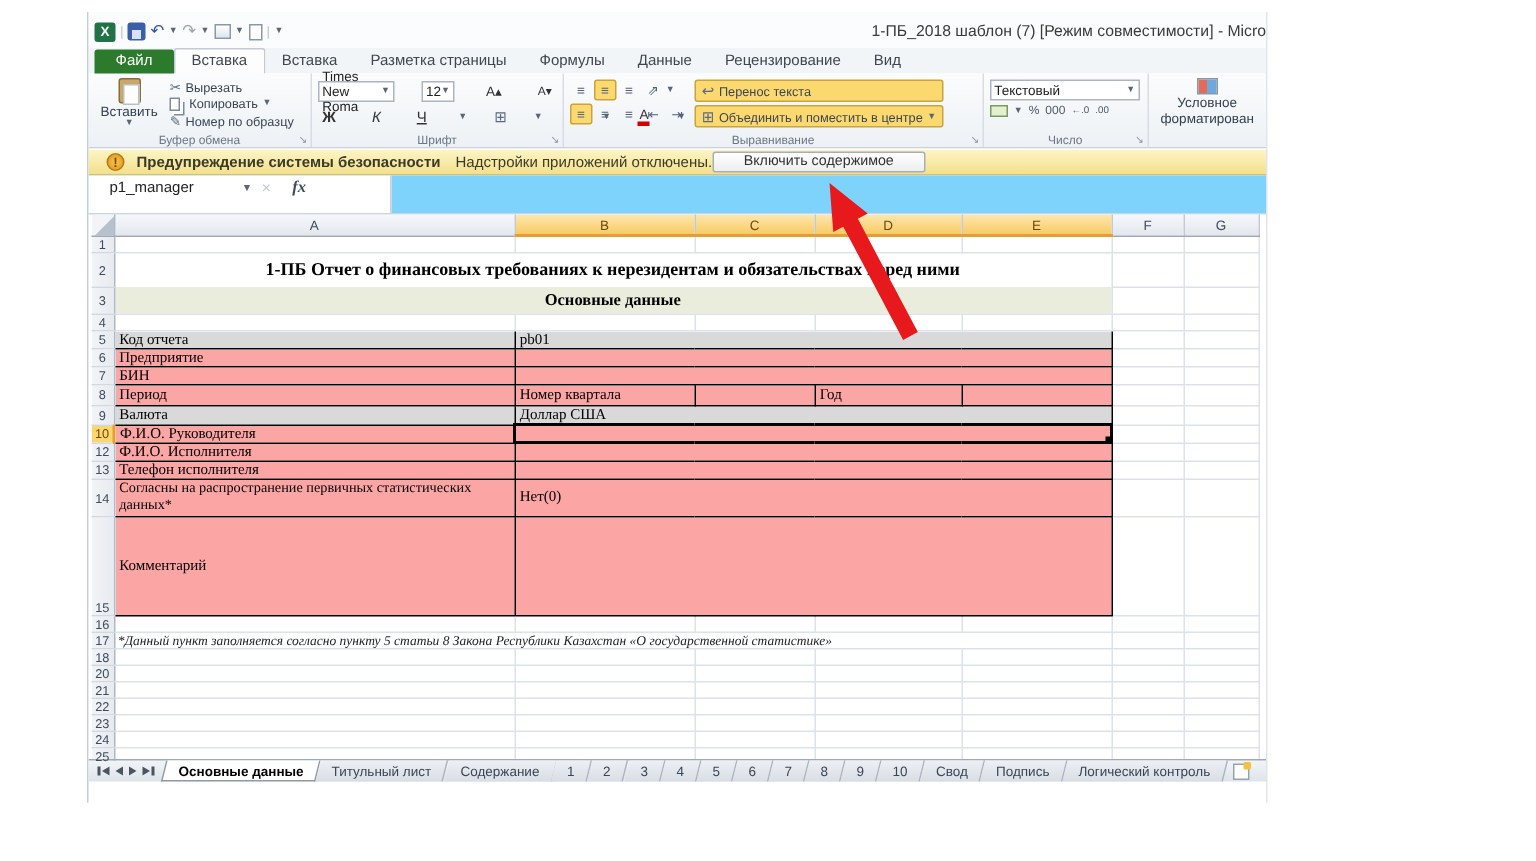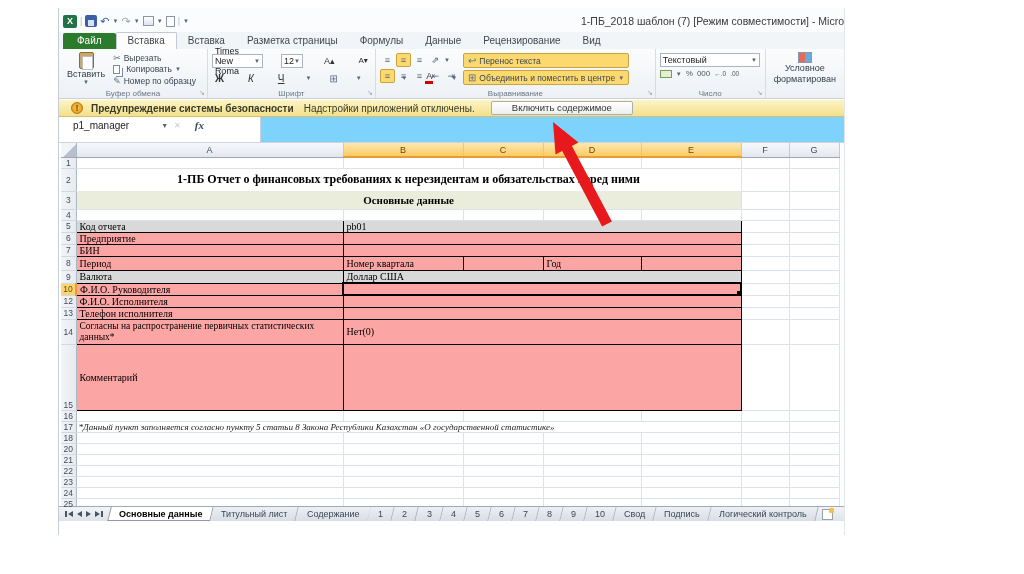--- a/index.html
+++ b/index.html
@@ -52,21 +52,21 @@
   .numcol { display:flex; flex-direction:column; gap:2px; padding-top:2px; width:100px; }
   .numicons { display:flex; align-items:center; gap:4px; font-size:8px; color:#4A5668; }
   .ic-money { width:12px; height:8px; background:#E4F0D2; border:1px solid #7A9B5C; display:inline-block; }
   .ic-cf { width:14px; height:12px; border:1px solid #8A97A8; background:linear-gradient(90deg,#E26B5A 0 50%,#6FA8DC 50% 100%); }
   .styles-lbl { font-size:9px; color:#33404F; text-align:center; line-height:1.2; }
 
   
   .secbar { height:18px; background:linear-gradient(#FDF4C4,#F3E08C); border-top:1px solid #FFFDF0; border-bottom:1px solid #D5BF70; display:flex; align-items:center; padding-left:12px; font-size:10px; color:#3A3A28; }
   .ic-warn { width:12px; height:12px; border-radius:50%; background:radial-gradient(#F8C952,#DE9018); border:1px solid #B9770F; color:#7A4A00; font-size:9px; font-weight:bold; text-align:center; line-height:11px; margin-right:8px; }
   .sec-title { font-weight:bold; margin-right:10px; }
-  .sec-msg { margin-right:16px; }
+  .sec-msg { }
   .sec-btn { height:14px; background:linear-gradient(#FFFFFF,#EDEEF0); border:1px solid #A8AEB7; border-radius:2px; font-size:9.5px; color:#333; padding:0 20px; line-height:12px; }
 
   
   .fbar { height:26px; background:#7dd3fc; border-bottom:1px solid #CDD4DE; display:flex; }
   .nbox { width:202px; background:#fff; border-right:1px solid #C9D1DC; padding:2px 4px 0 14px; }
   .nbox-row { display:flex; align-items:center; font-size:10px; color:#222; gap:6px; }
   .nb-chev { font-size:7px; color:#5A6677; margin-left:26px; }
   .nb-dis { color:#C2C9D2; font-size:8px; }
   .fx { font-family:"Liberation Serif", serif; font-style:italic; font-weight:bold; font-size:11px; color:#3E4C5E; margin-left:8px; }
 

